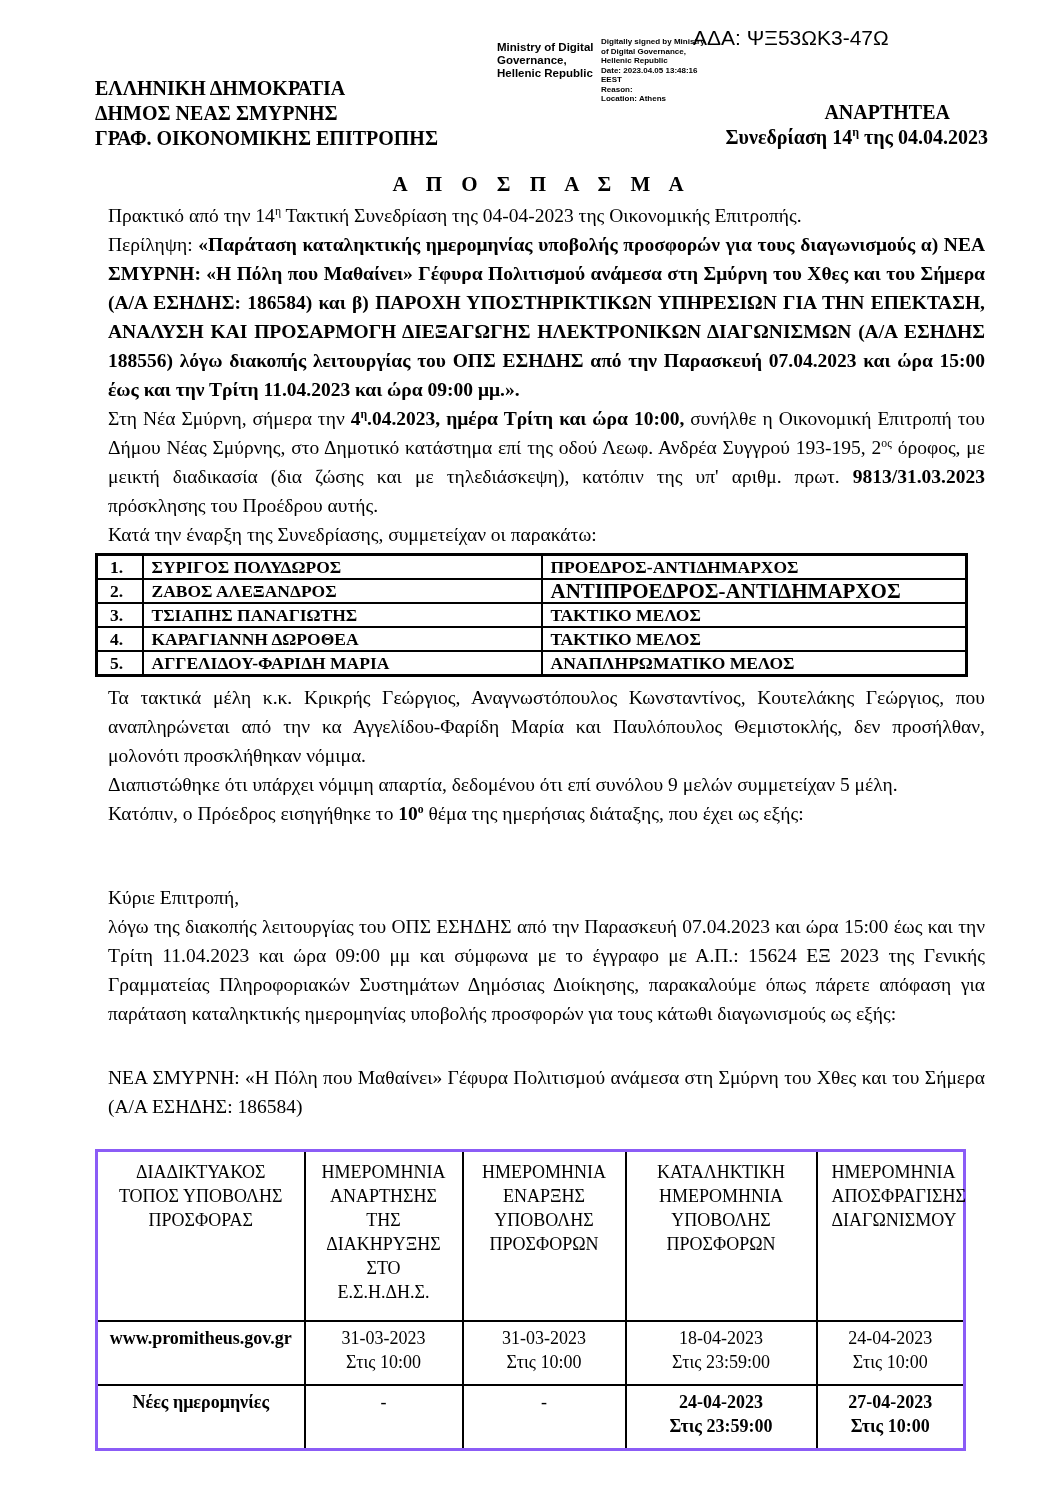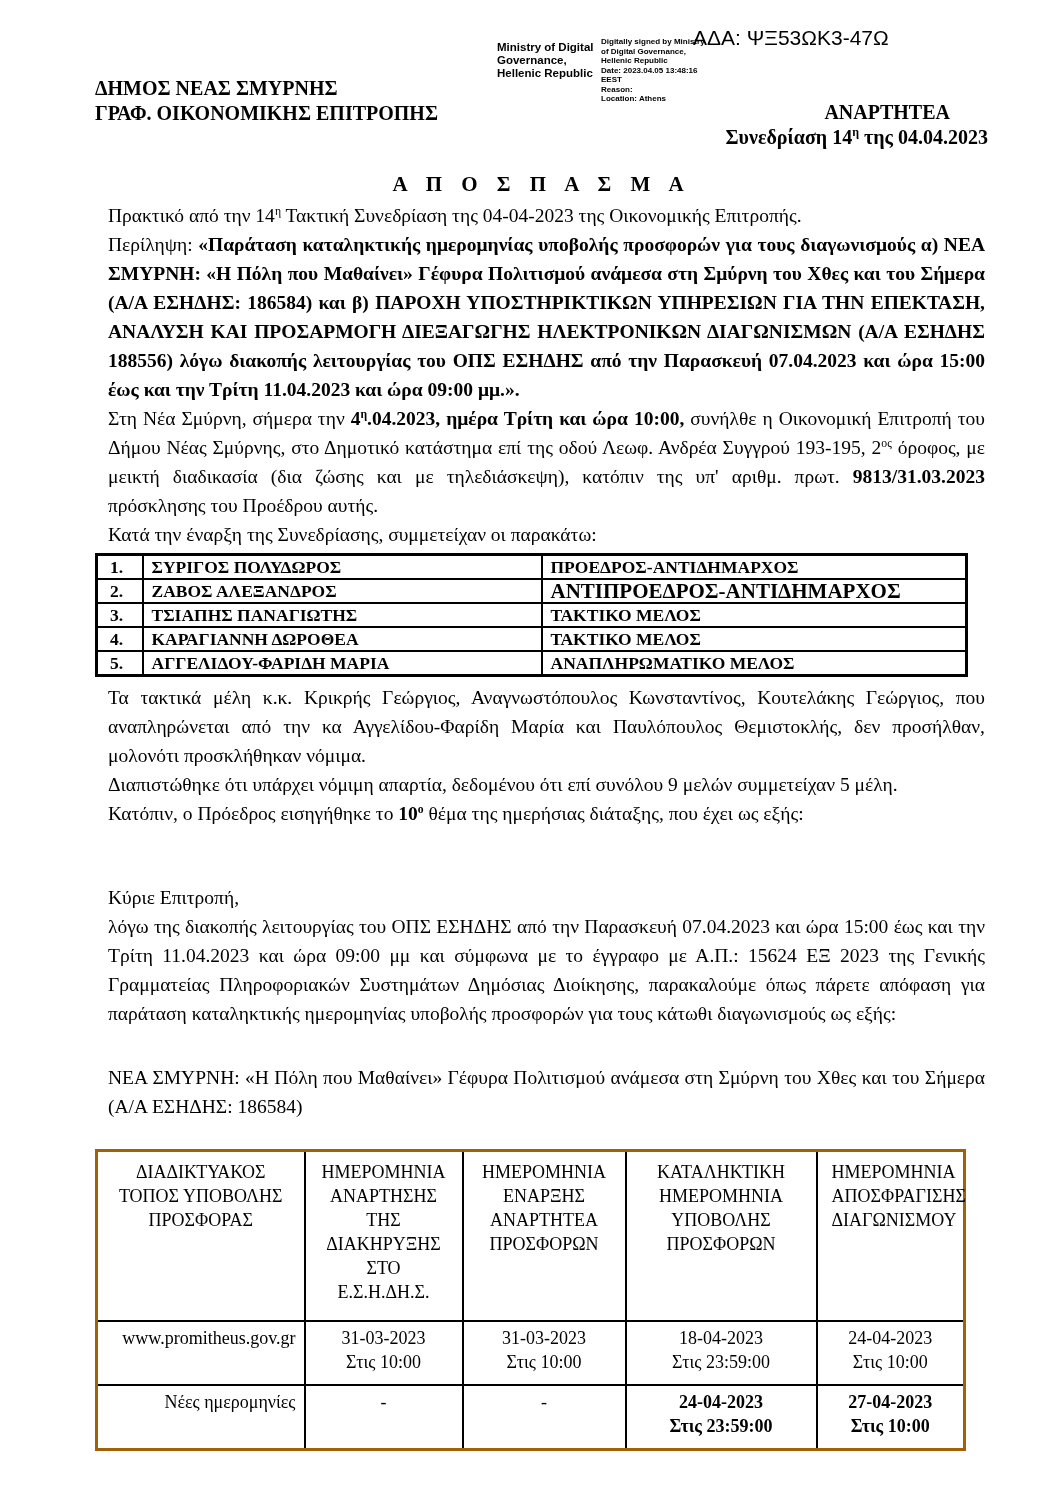--- a/index.html
+++ b/index.html
@@ -29,25 +29,25 @@
   .mt35 { margin-top:35px; }
   .mt28 { margin-top:28px; }
   .mt6  { margin-top:6px; }
 
   table { border-collapse:collapse; width:870px; table-layout:fixed; }
   .members-table { margin-top:4px; border:3px solid #000; }
   .members-table td { border:2px solid #000; font-weight:bold; font-size:17.5px; line-height:20px; padding:1px 8px; height:23px; vertical-align:middle; }
   .members-table td.num { text-align:left; padding-left:12px; }
   .members-table td.role-big { font-size:21px; }
 
-  .tender-table { border:3px solid #a16207; }
+  .tender-table { border:3px solid #8b5cf6; }
   .tender-table th, .tender-table td { border:2px solid #000; font-size:18px; line-height:24px; padding:4px 8px; text-align:center; vertical-align:top; }
   .tender-table th { font-weight:normal; padding:8px 14px 16px; }
   .tender-table td { height:64px;text-align:center; }
-  .tender-table td.site { text-align:right; font-weight:normal; word-break:break-all; padding-left:8px; }
+  .tender-table td.site { text-align:center; font-weight:bold; word-break:break-all; padding-left:8px; }
   .tender-table td.cell-bold { font-weight:bold; }
 </style>
 </head>
 <body>
 
 <div class="page">
 
   <div class="ada">ΑΔΑ: ΨΞ53ΩΚ3-47Ω</div>
 
   <div class="stamp-org">
@@ -60,20 +60,21 @@
     <div>Digitally signed by Ministry</div>
     <div>of Digital Governance,</div>
     <div>Hellenic Republic</div>
     <div>Date: 2023.04.05 13:48:16</div>
     <div>EEST</div>
     <div>Reason:</div>
     <div>Location: Athens</div>
   </div>
 
   <div class="org-block">
+    <div>ΕΛΛΗΝΙΚΗ ΔΗΜΟΚΡΑΤΙΑ</div>
     <div>ΔΗΜΟΣ ΝΕΑΣ ΣΜΥΡΝΗΣ</div>
     <div>ΓΡΑΦ. ΟΙΚΟΝΟΜΙΚΗΣ ΕΠΙΤΡΟΠΗΣ</div>
   </div>
 
   <div class="anartitea">ΑΝΑΡΤΗΤΕΑ</div>
   <div class="session"><span style="font-weight: bold;">Συνεδρίαση  14</span><sup style="font-weight: bold;">η</sup><span style="font-weight: bold;">  της  04.04.2023</span></div>
 
   <div class="content">
 
     <div class="doc-title">Α Π Ο Σ Π Α Σ Μ Α</div>
@@ -132,21 +133,21 @@
         <col style="width:208px">
           <col style="width:158px">
           <col style="width:163px">
           <col style="width:191px">
           <col style="width:148px">
       </colgroup>
       <tbody>
           <tr>
         <th>ΔΙΑΔΙΚΤΥΑΚΟΣ ΤΟΠΟΣ ΥΠΟΒΟΛΗΣ ΠΡΟΣΦΟΡΑΣ</th>
         <th>ΗΜΕΡΟΜΗΝΙΑ ΑΝΑΡΤΗΣΗΣ ΤΗΣ ΔΙΑΚΗΡΥΞΗΣ ΣΤΟ Ε.Σ.Η.ΔΗ.Σ.</th>
-        <th>ΗΜΕΡΟΜΗΝΙΑ ΕΝΑΡΞΗΣ ΑΝΑΡΤΗΤΕΑ ΠΡΟΣΦΟΡΩΝ</th>
+        <th>ΗΜΕΡΟΜΗΝΙΑ ΕΝΑΡΞΗΣ ΥΠΟΒΟΛΗΣ ΠΡΟΣΦΟΡΩΝ</th>
         <th>ΚΑΤΑΛΗΚΤΙΚΗ ΗΜΕΡΟΜΗΝΙΑ ΥΠΟΒΟΛΗΣ ΠΡΟΣΦΟΡΩΝ</th>
         <th>ΗΜΕΡΟΜΗΝΙΑ ΑΠΟΣΦΡΑΓΙΣΗΣ ΔΙΑΓΩΝΙΣΜΟΥ</th>
       </tr>
       <tr>
         <td class="site">
           <div>www.promitheus.gov.gr</div>
         </td>
         <td>
           <div>31-03-2023</div>
           <div>Στις 10:00</div>

